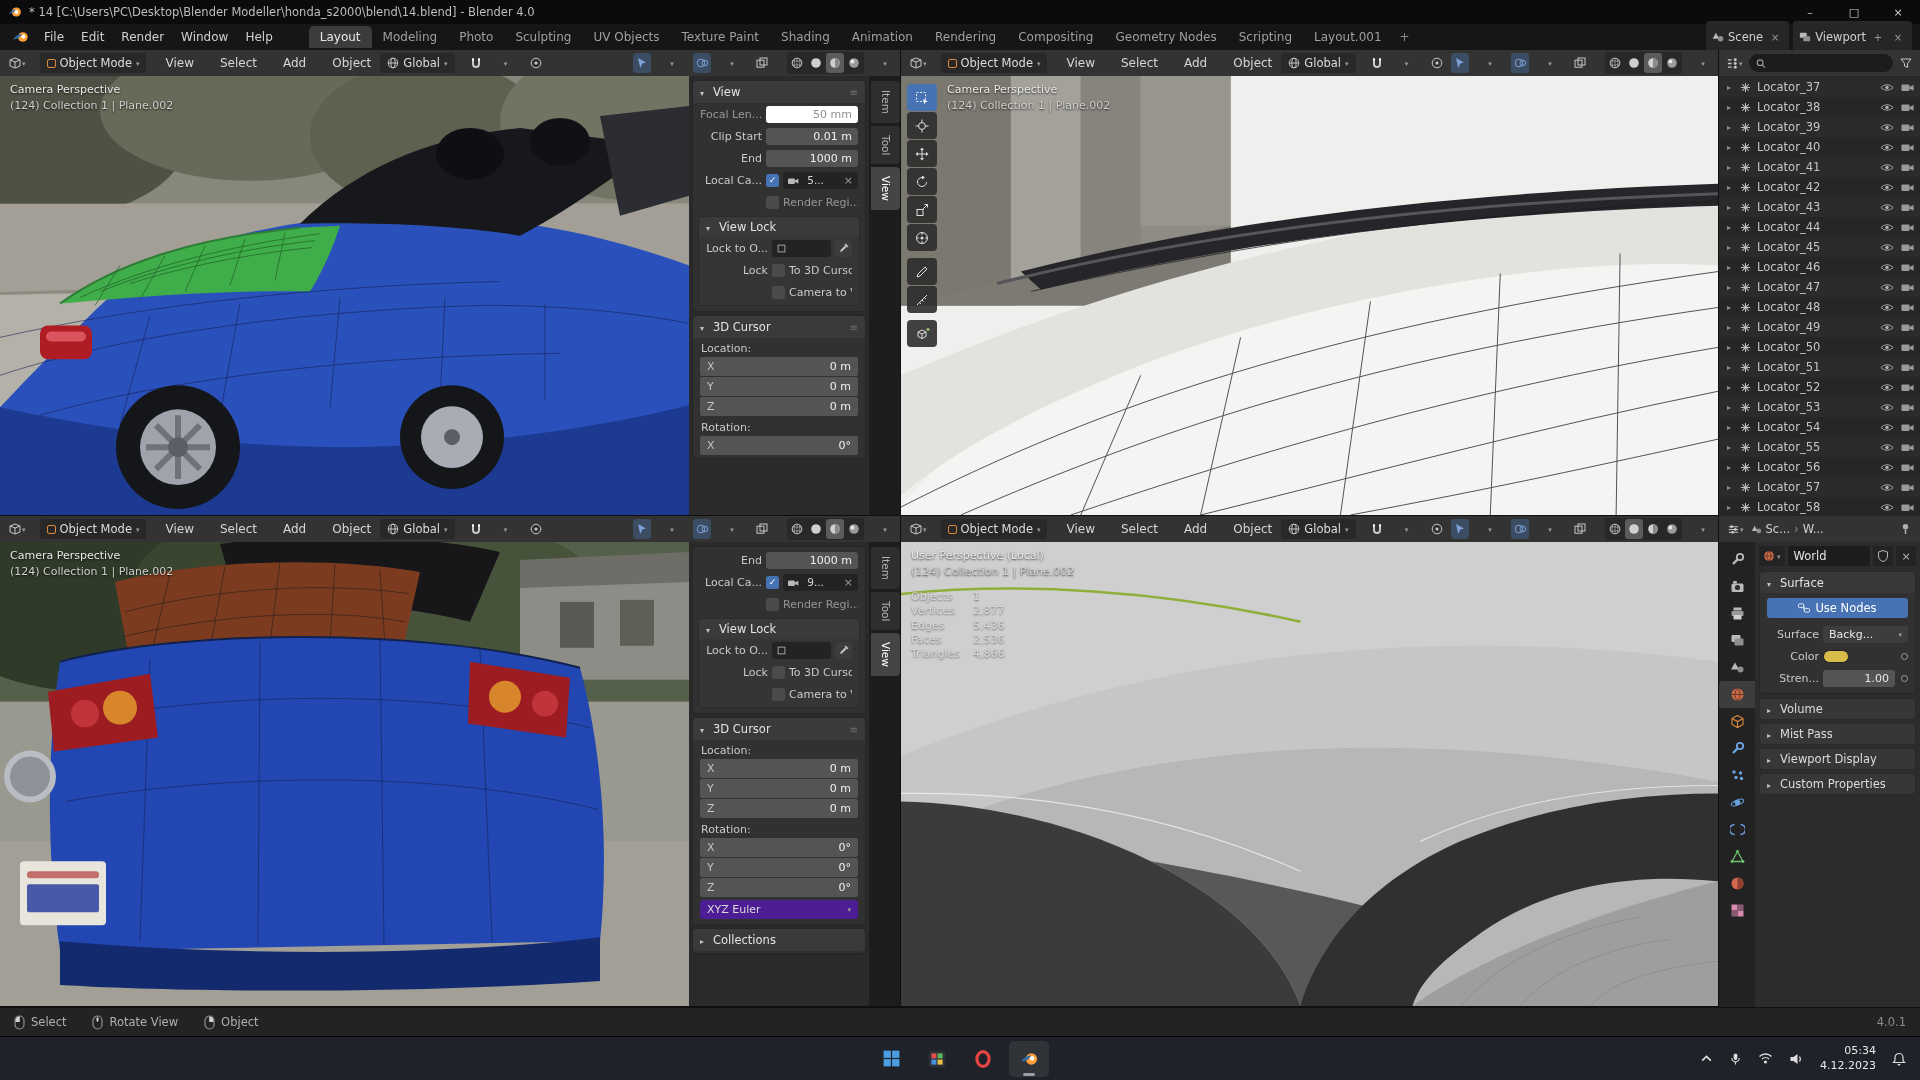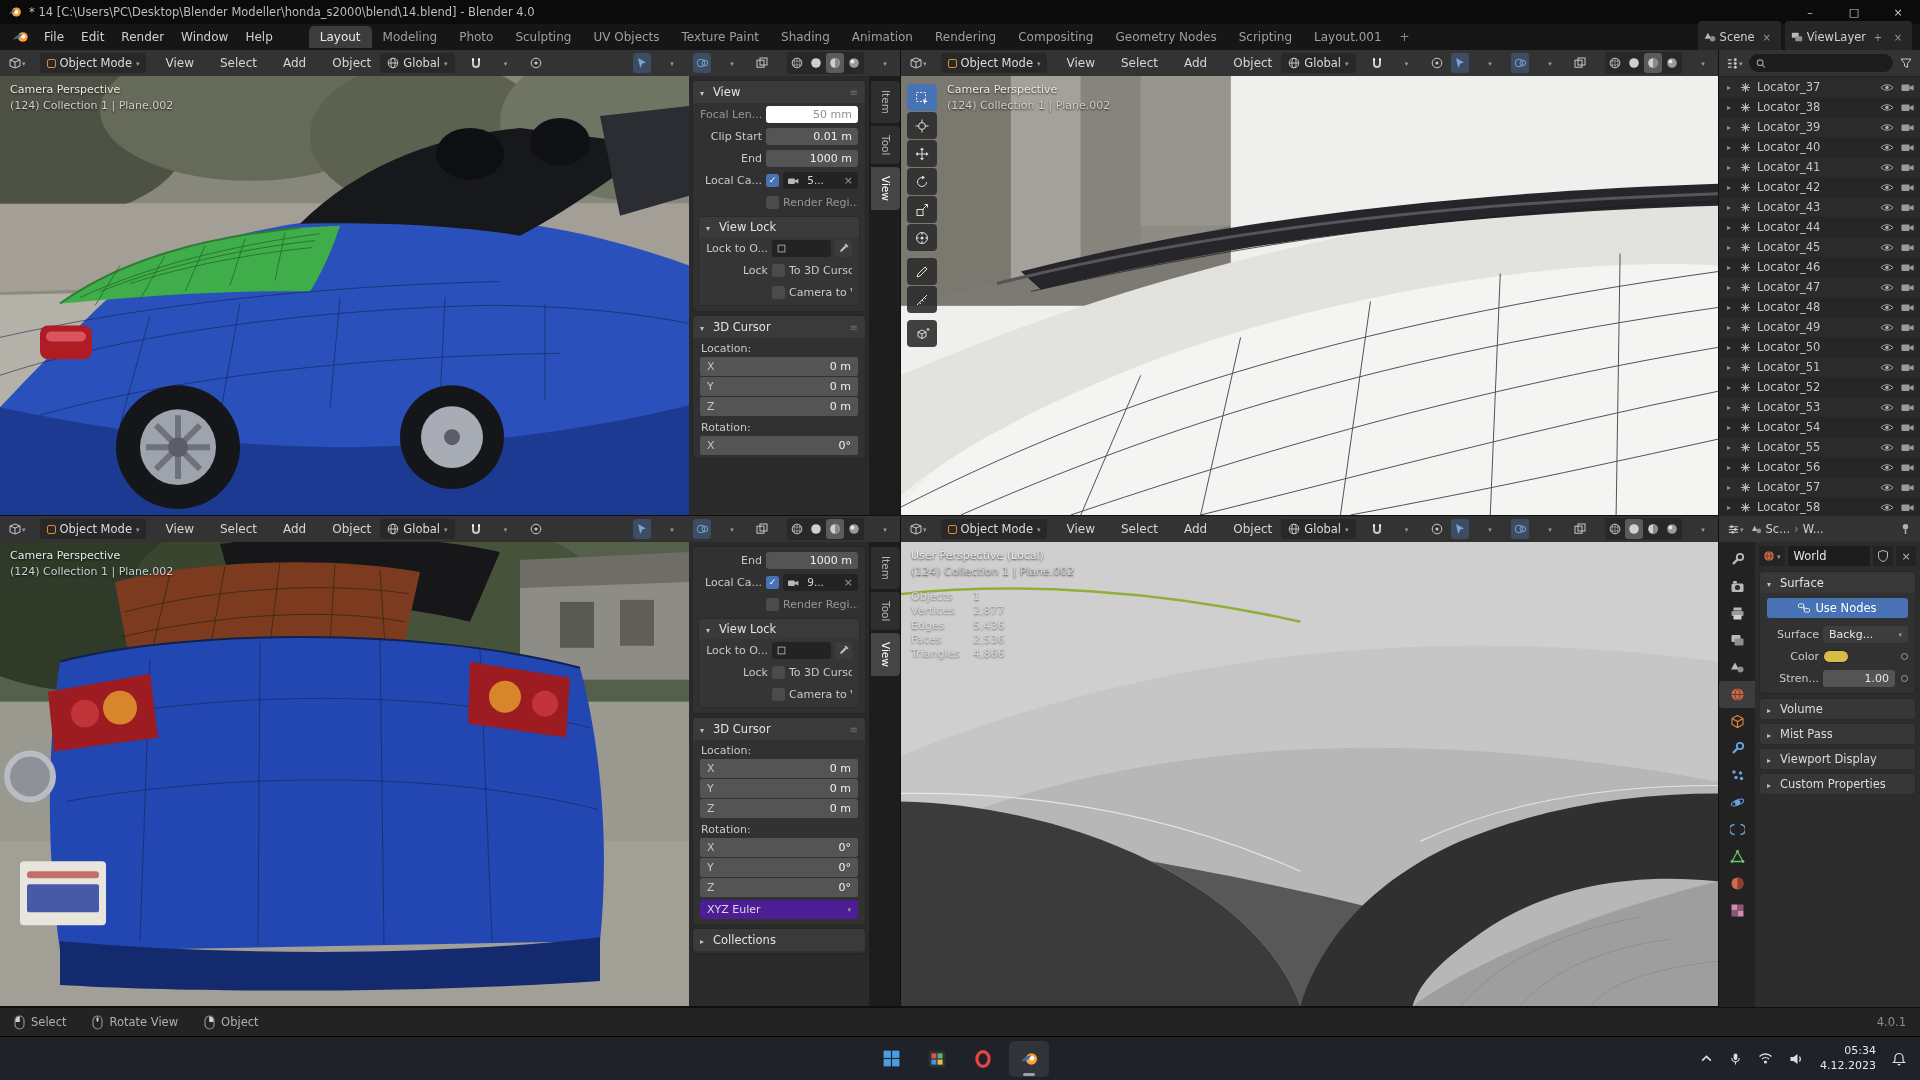--- a/index.html
+++ b/index.html
@@ -217,21 +217,21 @@
           <circle cx="10" cy="9" r="3.2" fill="#8f8f8f"></circle>
         </svg>
       <span>Scene</span>
       <span class="mb-mini-btn">×</span>
     </button>
     <button class="mb-sel">
       <svg width="12" height="12" viewBox="0 0 14 14">
           <rect x="1" y="2" width="8" height="6" rx="1" fill="#b9b9b9"></rect>
           <rect x="5" y="6" width="8" height="6" rx="1" fill="#8f8f8f"></rect>
         </svg>
-      <span>ViewLayer</span>
+      <span>Viewport</span>
       <span class="mb-mini-btn">+</span>
       <span class="mb-mini-btn">×</span>
     </button>
   </div>
 </div>
 
 <div class="main">
 
   <div class="col-left">
 

